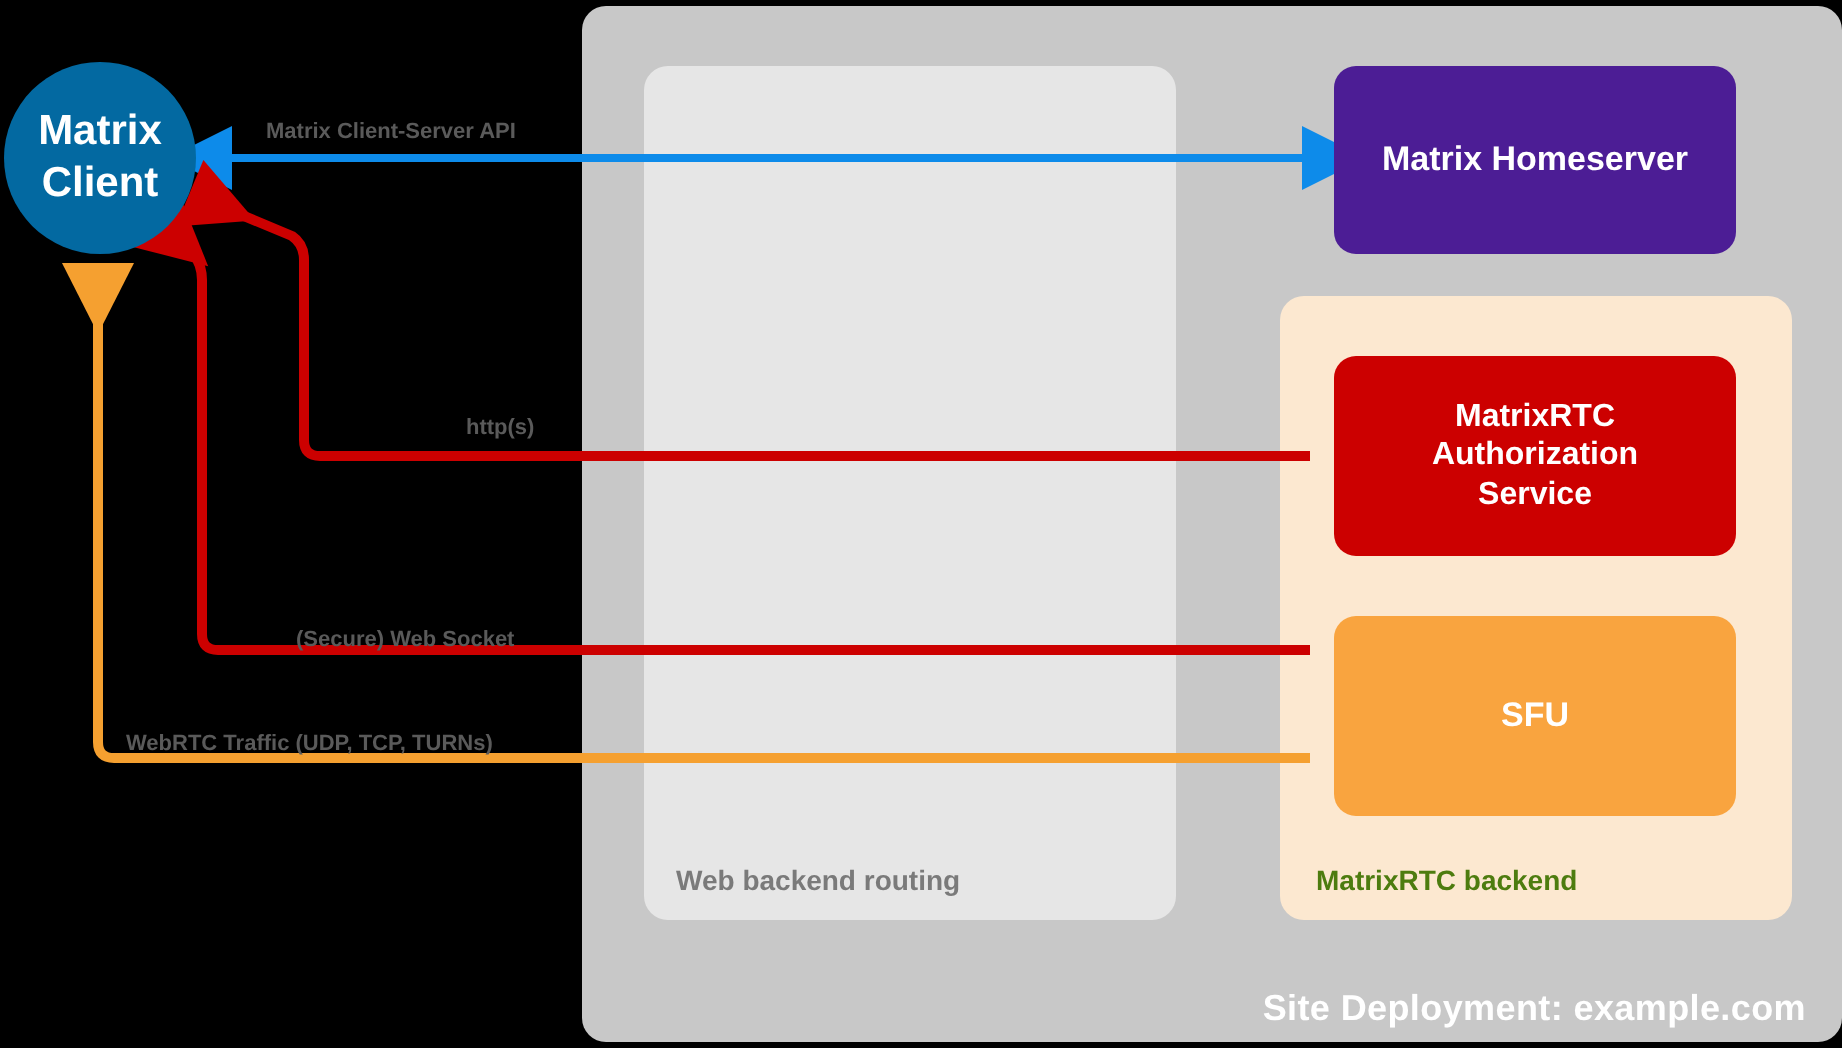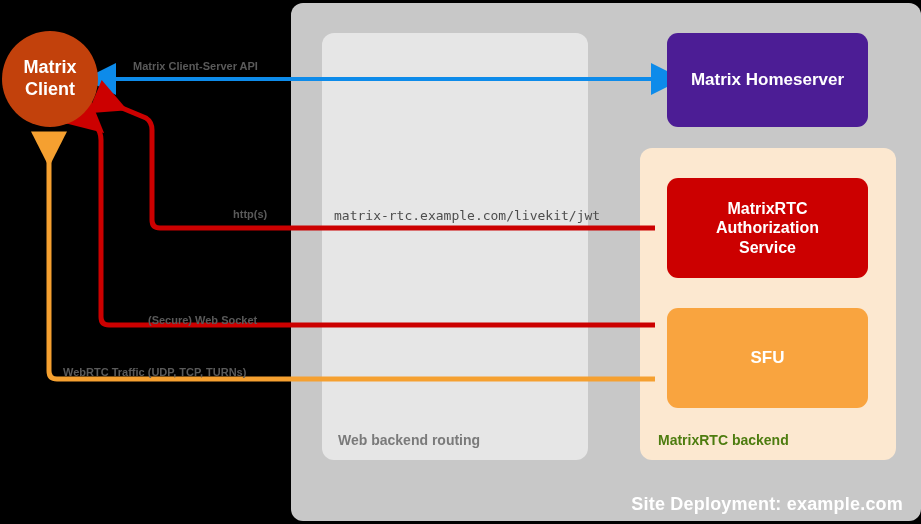--- a/index.html
+++ b/index.html
@@ -81,22 +81,22 @@
     justify-content: center;
     text-align: center;
     color: #ffffff;
     font-weight: bold;
     line-height: 1.22;
   }
   .matrix-client {
     left: 2px; top: 31px;
     width: 96px; height: 96px;
     border-radius: 50%;
-    background: #c2410c;
-    font-size: 18px;
+    background: #0369a1;
+    font-size: 21px;
   }
   .homeserver {
     left: 667px; top: 33px;
     width: 201px; height: 94px;
     border-radius: 11px;
     background: #4c1d95;
     font-size: 17px;
   }
   .auth-service {
     left: 667px; top: 178px;
@@ -201,19 +201,18 @@
     </div>
   </div>
 
   <div class="node sfu">
     <div>SFU</div>
   </div>
 
   <div class="edge-label" style="left:133px; top:60px;">Matrix Client-Server API</div>
 
   <div class="edge-label" style="left:233px; top:208px;">http(s)</div>
-  <div class="url-label" style="left:334px; top:208px;">matrix-rtc.example.com/livekit/jwt</div>
 
   <div class="edge-label" style="left:148px; top:314px;">(Secure) Web Socket</div>
 
   <div class="edge-label" style="left:63px; top:366px;">WebRTC Traffic (UDP, TCP, TURNs)</div>
 
 </div>
 
 </body></html>

